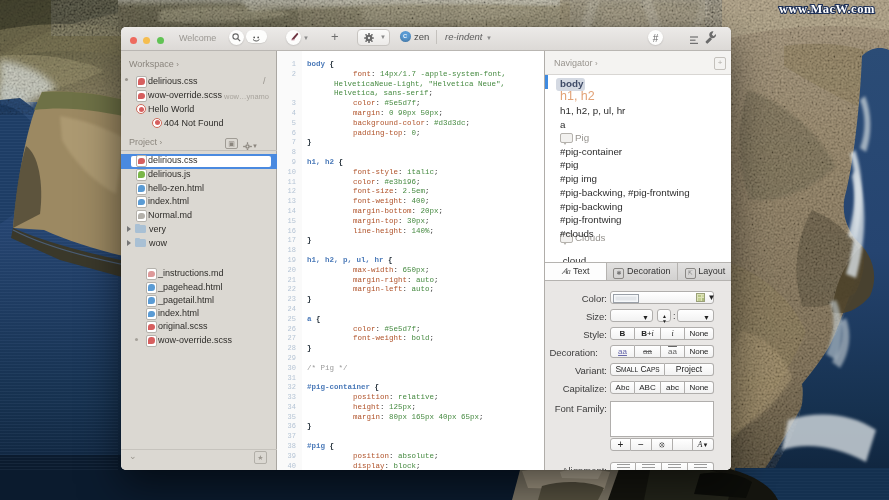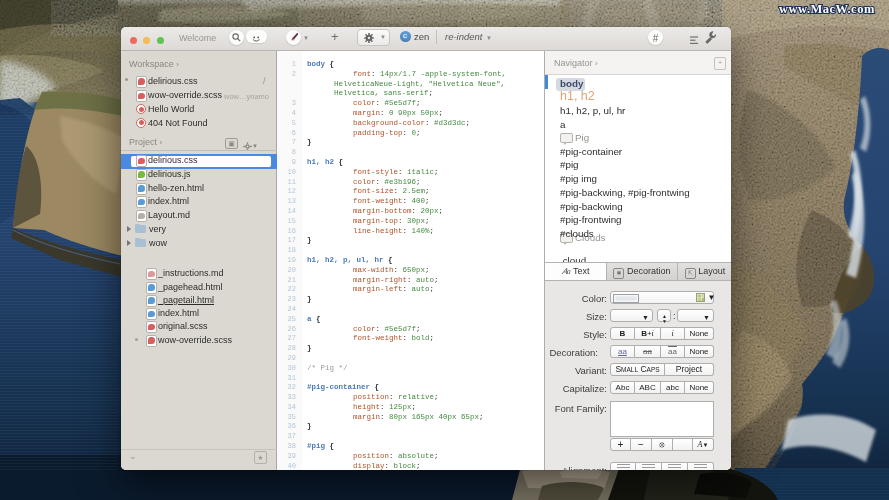--- a/index.html
+++ b/index.html
@@ -252,21 +252,21 @@
           </span>
           <span class="lbl" style="left:27px;">wow-override.scss</span>
           <span class="lbl" style="left:103px;color:#a8a49d;font-size:7.5px;top:2.5px;">wow…ynamo</span>
         </div>
     <div class="srow" style="top:52.3px;">
           <span class="ficon" style="left:15px;width:8px;height:8px;background:#fff;border-radius:50%;border-color:#cc6a5a;">
             <i style="background:#d65f5f;border-radius:50%;left:1.5px;top:1.5px;width:5px;height:5px;"></i>
           </span>
           <span class="lbl" style="left:27px;">Hello World</span>
         </div>
-    <div class="srow" style="top:65.8px;">
+    <div class="srow" style="top:65.8px;margin-left:16px;">
           <span class="ficon" style="left:15px;width:8px;height:8px;background:#fff;border-radius:50%;border-color:#cc6a5a;">
             <i style="background:#d65f5f;border-radius:50%;left:1.5px;top:1.5px;width:5px;height:5px;"></i>
           </span>
           <span class="lbl" style="left:27px;">404 Not Found</span>
         </div>
     <div class="abs sechdr" style="left:8px;top:86px;">Project <span style="font-size:8px;">›</span></div>
     <div class="abs" style="left:104px;top:86.5px;width:11px;height:9px;border:1px solid #a09c95;border-radius:2px;color:#8b867e;font-size:7px;text-align:center;line-height:9px;">▣</div>
     <div class="abs" style="left:122px;top:86px;"><svg width="9" height="9" viewBox="0 0 12 12">
             <g fill="#8b867e">
               <circle cx="6" cy="6" r="3.1"></circle>
@@ -301,21 +301,21 @@
     <div class="srow" style="top:144.2px;">
           <span class="ficon blue" style="left:15px;">
             <i></i>
           </span>
           <span class="lbl" style="left:27px;">index.html</span>
         </div>
     <div class="srow" style="top:158px;">
           <span class="ficon gray" style="left:15px;">
             <i></i>
           </span>
-          <span class="lbl" style="left:27px;">Layout.md</span>
+          <span class="lbl" style="left:27px;">Normal.md</span>
         </div>
     <div class="srow" style="top:171.9px;">
           <span class="disc r" style="left:6px;"></span>
           <span class="folder" style="left:14px;"></span>
           <span class="lbl" style="left:28px;">very</span>
         </div>
     <div class="srow" style="top:185.5px;">
           <span class="disc r" style="left:6px;"></span>
           <span class="folder" style="left:14px;"></span>
           <span class="lbl" style="left:28px;">wow</span>
@@ -329,21 +329,21 @@
     <div class="srow" style="top:229.9px;">
           <span class="ficon blue" style="left:25px;">
             <i></i>
           </span>
           <span class="lbl" style="left:37px;">_pagehead.html</span>
         </div>
     <div class="srow" style="top:242.8px;">
           <span class="ficon blue" style="left:25px;">
             <i></i>
           </span>
-          <span class="lbl" style="left:37px;text-decoration:underline;">_pagetail.html</span>
+          <span class="lbl" style="left:37px;">_pagetail.html</span>
         </div>
     <div class="srow" style="top:256.1px;">
           <span class="ficon blue" style="left:25px;">
             <i></i>
           </span>
           <span class="lbl" style="left:37px;">index.html</span>
         </div>
     <div class="srow" style="top:269.4px;">
           <span class="ficon red" style="left:25px;">
             <i></i>

